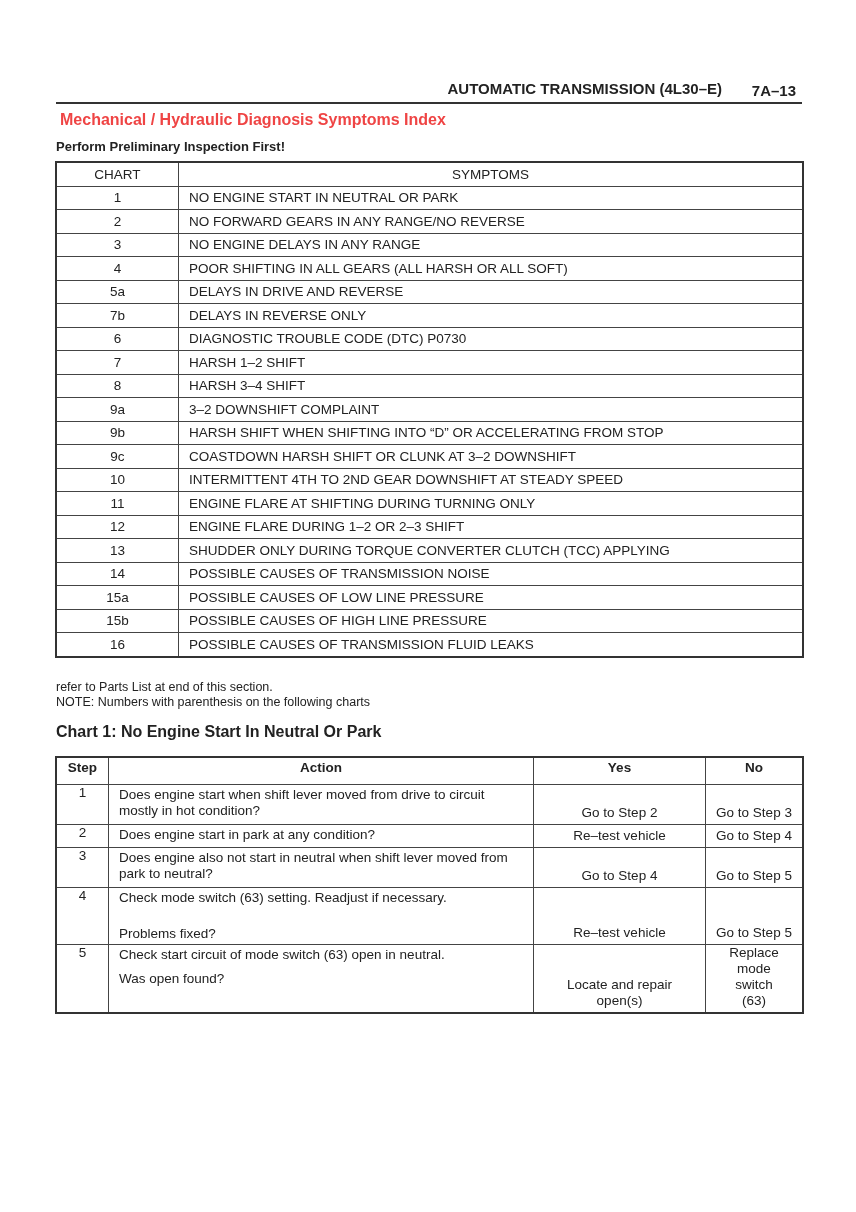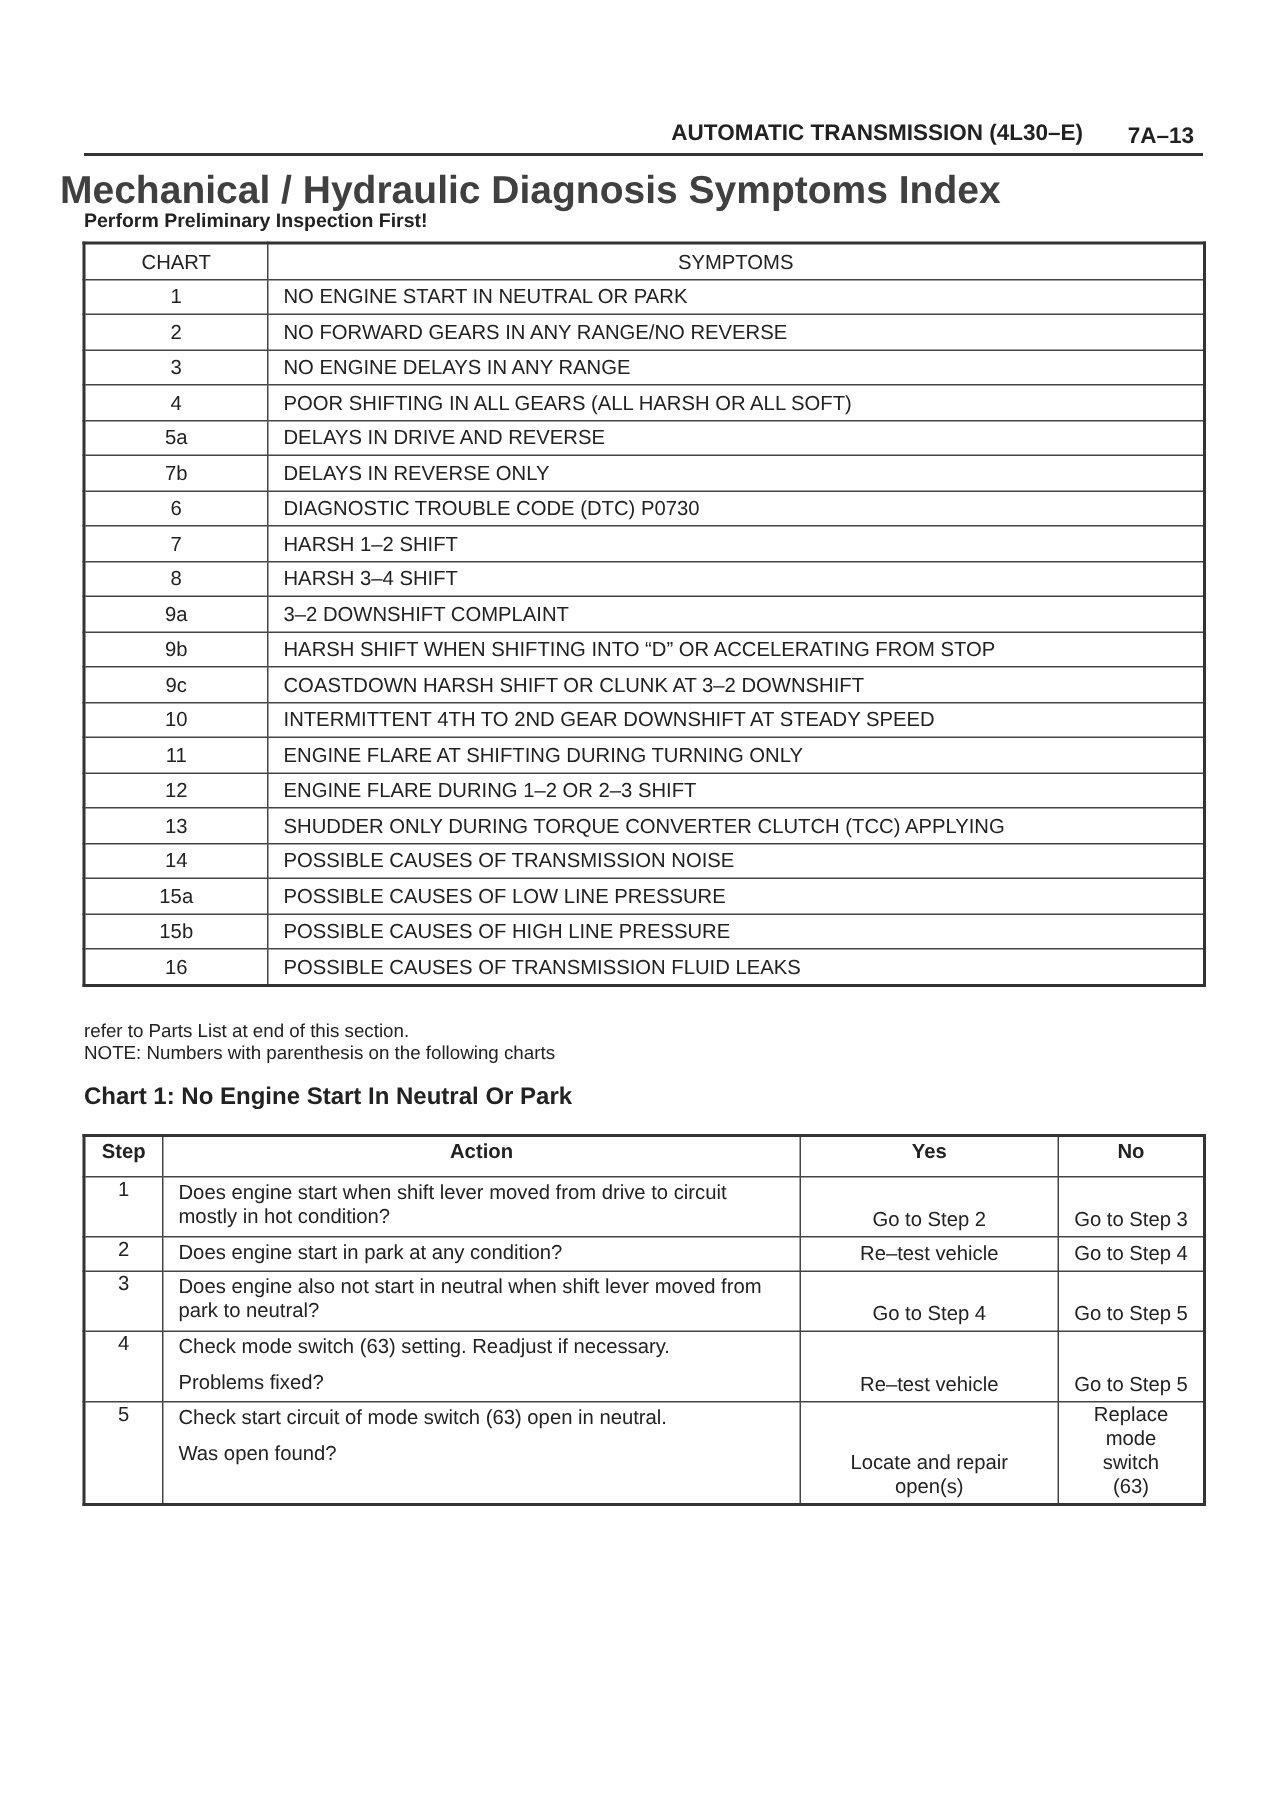--- a/index.html
+++ b/index.html
@@ -2,21 +2,21 @@
 <html><head>
   <meta charset="utf-8">
   <style>
     html, body { margin: 0; padding: 0; background: #ffffff; }
     body { width: 856px; height: 1212px; position: relative; overflow: hidden;
            font-family: "Liberation Sans", sans-serif; color: #222; }
     .hdr { position: absolute; left: 56px; top: 76px; width: 746px; height: 26px;
            border-bottom: 2px solid #333; }
     .hdr-title { position: absolute; right: 80px; top: 4px; font-weight: bold; font-size: 15px; color: #222; }
     .hdr-page { position: absolute; right: 6px; top: 6px; font-weight: bold; font-size: 15px; color: #222; }
-    .h1 { position: absolute; left: 40px; top: 111px; font-weight: bold; font-size: 26px; color: #404040; }
+    .h1 { position: absolute; left: 60px; top: 111px; font-weight: bold; font-size: 16px; color: #ef4444; }
     .h2 { position: absolute; left: 56px; top: 139px; font-weight: bold; font-size: 13px; color: #222; }
     table { border-collapse: collapse; position: absolute; padding-left: 34px; }
     .sym { left: 55px; top: 161px; width: 749px; border: 2px solid #333; font-size: 13.5px; }
     .sym td, .sym th { border: 1px solid #444; height: 22.5px; padding: 0; font-weight: normal; }
     .sym th { text-align: center; }
     .sym td.c { text-align: center; width: 121px; }
     .sym td.s { padding-left: 10px; }
     .note { position: absolute; left: 56px; top: 680px; font-size: 12.5px; line-height: 15px; color: #222; }
     .h3 { position: absolute; left: 56px; top: 723px; font-weight: bold; font-size: 16px; color: #222; }
     .steps { left: 55px; top: 756px; width: 749px; border: 2px solid #333; font-size: 13.5px; }
@@ -167,21 +167,21 @@
         <td class="a">
           <div>Does engine also not start in neutral when shift lever moved from park to neutral?</div>
         </td>
         <td class="y">Go to Step 4</td>
         <td class="no">Go to Step 5</td>
       </tr>
       <tr style="height: 47px;">
         <td class="n">4</td>
         <td class="a">
           <div>Check mode switch (63) setting.  Readjust if necessary.</div>
-          <div style="margin-top: 8px;">Problems fixed?</div>
+          <div style="margin-top: 20px;">Problems fixed?</div>
         </td>
         <td class="y">Re–test vehicle</td>
         <td class="no">Go to Step 5</td>
       </tr>
       <tr style="height: 45px;">
         <td class="n">5</td>
         <td class="a">
           <div>Check start circuit of mode switch (63) open in neutral.</div>
           <div style="margin-top: 8px;">Was open found?</div>
         </td>

